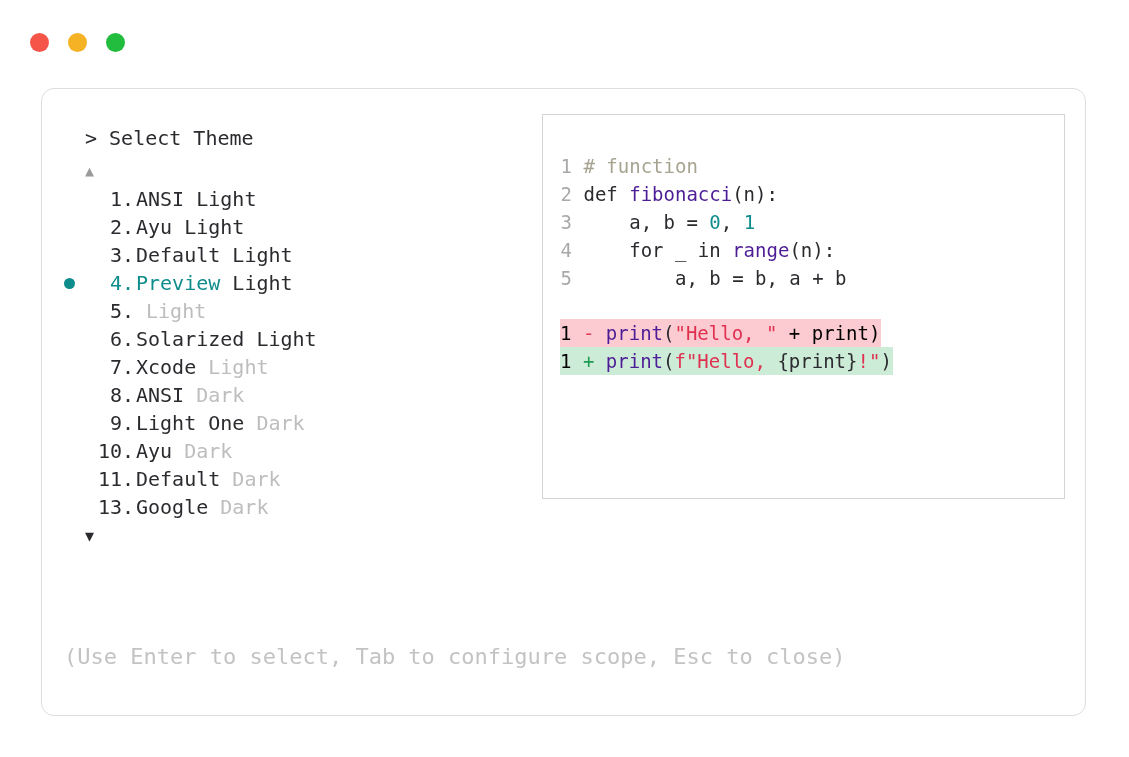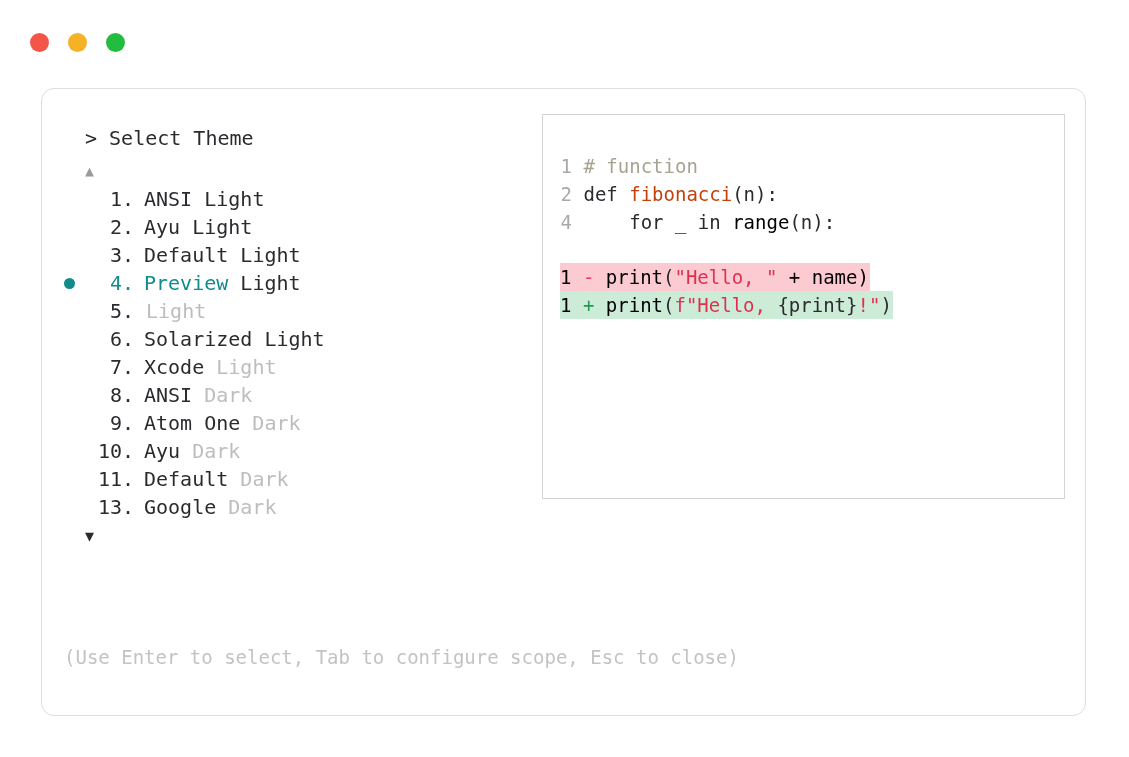--- a/index.html
+++ b/index.html
@@ -124,21 +124,21 @@
     background: #0f8c8c;
     vertical-align: middle;
     margin-bottom: 2px;
   }
   .idx {
     display: inline-block;
     width: 46px;
     text-align: right;
     flex: 0 0 46px;
   }
-  .nm { margin-left: 10px; text-align: right; }
+  .nm { margin-left: 2px; text-align: right; }
   .variant { color: #bdbdbd; }
 
   .theme-item.selected .idx,
   .theme-item.selected .nm { color: #0f8c8c; }
 
   
   .preview-col {
     position: absolute;
     left: 478px;
     top: -47px;
@@ -159,23 +159,23 @@
     color: #2b2b2f;
     padding-left: 17px;
   }
   .code-line .ln {
     color: #a9a9a9;
     display: inline-block;
     width: 12px;
     text-align: right;
   }
   .tok-comment { color: #a6a391; }
-  .tok-fn      { color: #c2410c; }
+  .tok-fn      { color: #4c1d95; }
   .tok-num     { color: #0f8c8c; }
-  .tok-builtin { color: #000000; }
+  .tok-builtin { color: #4c1d95; }
   .tok-str     { color: #e03050; }
   .tok-brace   { color: #2b2b2f; }
   .tok-bang    { color: #e03050; }
 
   .code-gap { height: 27px; }
 
   .diff-line { padding-left: 17px; white-space: pre; font-size: 19px; line-height: 28px; }
   .diff-line > .hl {
     display: inline-block;
     padding: 0 1px 0 0;
@@ -183,21 +183,21 @@
   .diff-del .hl { background: #fbcbd1; }
   .diff-add .hl { background: #cdecd8; }
   .sign-del { color: #e0405a; }
   .sign-add { color: #1f9a52; }
 
   
   .hint {
     position: absolute;
     left: 22px;
     bottom: 45px;
-    font-size: 19px;
+    font-size: 22px;
     line-height: 26px;
     color: #c3c3c3;
     white-space: pre;
   }
 </style>
 </head>
 <body>
 
 <div id="root">
 
@@ -221,38 +221,40 @@
           <div class="scroll-arrow up">▲</div>
           <ul class="theme-list" id="theme-list">
               <li class="theme-item"><span class="bullet-slot"></span><span class="idx">1.</span><span class="nm">ANSI</span><span class=""> Light</span></li>
               <li class="theme-item"><span class="bullet-slot"></span><span class="idx">2.</span><span class="nm">Ayu</span><span class=""> Light</span></li>
               <li class="theme-item"><span class="bullet-slot"></span><span class="idx">3.</span><span class="nm">Default</span><span class=""> Light</span></li>
               <li class="theme-item selected"><span class="bullet-slot"><span class="bullet"></span></span><span class="idx">4.</span><span class="nm">Preview</span><span class=""> Light</span></li>
               <li class="theme-item"><span class="bullet-slot"></span><span class="idx">5.</span><span class="variant"> Light</span></li>
               <li class="theme-item"><span class="bullet-slot"></span><span class="idx">6.</span><span class="nm">Solarized</span><span class=""> Light</span></li>
               <li class="theme-item"><span class="bullet-slot"></span><span class="idx">7.</span><span class="nm">Xcode</span><span class="variant"> Light</span></li>
               <li class="theme-item"><span class="bullet-slot"></span><span class="idx">8.</span><span class="nm">ANSI</span><span class="variant"> Dark</span></li>
-              <li class="theme-item"><span class="bullet-slot"></span><span class="idx">9.</span><span class="nm">Atom One</span><span class="variant"> Dark</span></li>
+              <li class="theme-item"><span class="bullet-slot"></span><span class="idx">9.</span><span class="nm">Light One</span><span class="variant"> Dark</span></li>
               <li class="theme-item"><span class="bullet-slot"></span><span class="idx">10.</span><span class="nm">Ayu</span><span class="variant"> Dark</span></li>
               <li class="theme-item"><span class="bullet-slot"></span><span class="idx">11.</span><span class="nm">Default</span><span class="variant"> Dark</span></li>
               <li class="theme-item"><span class="bullet-slot"></span><span class="idx">13.</span><span class="nm">Google</span><span class="variant"> Dark</span></li>
             </ul>
           <div class="scroll-arrow down">▼</div>
         </div>
 
         <div class="preview-col">
           <div class="code-panel">
             <div id="code-lines">
                 <div class="code-line"><span class="ln">1</span> <span class="tok-comment"># function</span></div>
                 <div class="code-line"><span class="ln">2</span> <span>def </span><span class="tok-fn">fibonacci</span><span>(n):</span></div>
+                <div class="code-line"><span class="ln">3</span> <span>    a, b = </span><span class="tok-num">0</span><span>, </span><span class="tok-num">1</span></div>
                 <div class="code-line"><span class="ln">4</span> <span>    for _ in </span><span class="tok-builtin">range</span><span>(n):</span></div>
+                <div class="code-line"><span class="ln">5</span> <span>        a, b = b, a + b</span></div>
               </div>
             <div class="code-gap"></div>
             <div id="diff-lines">
-                <div class="diff-line diff-del"><span class="hl"><span class="ln">1</span> <span class="sign-del">-</span> <span class="tok-builtin">print</span><span class="tok-brace">(</span><span class="tok-str">"Hello, "</span><span> + name)</span></span></div>
+                <div class="diff-line diff-del"><span class="hl"><span class="ln">1</span> <span class="sign-del">-</span> <span class="tok-builtin">print</span><span class="tok-brace">(</span><span class="tok-str">"Hello, "</span><span> + print)</span></span></div>
                 <div class="diff-line diff-add"><span class="hl"><span class="ln">1</span> <span class="sign-add">+</span> <span class="tok-builtin">print</span><span class="tok-brace">(</span><span class="tok-str">f"Hello, </span><span class="tok-brace">{print}</span><span class="tok-bang">!</span><span class="tok-str">"</span><span class="tok-brace">)</span></span></div>
               </div>
           </div>
         </div>
 
       </div>
 
       <div class="hint">(Use Enter to select, Tab to configure scope, Esc to close)</div>
 
     </div>

